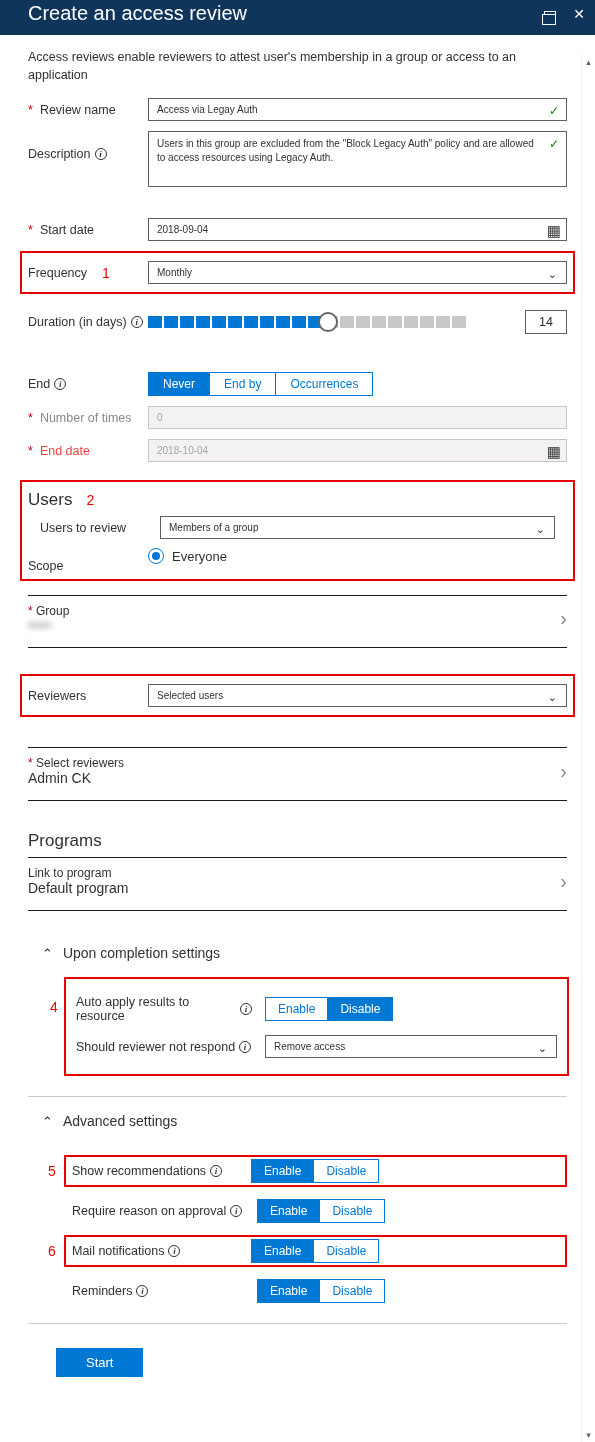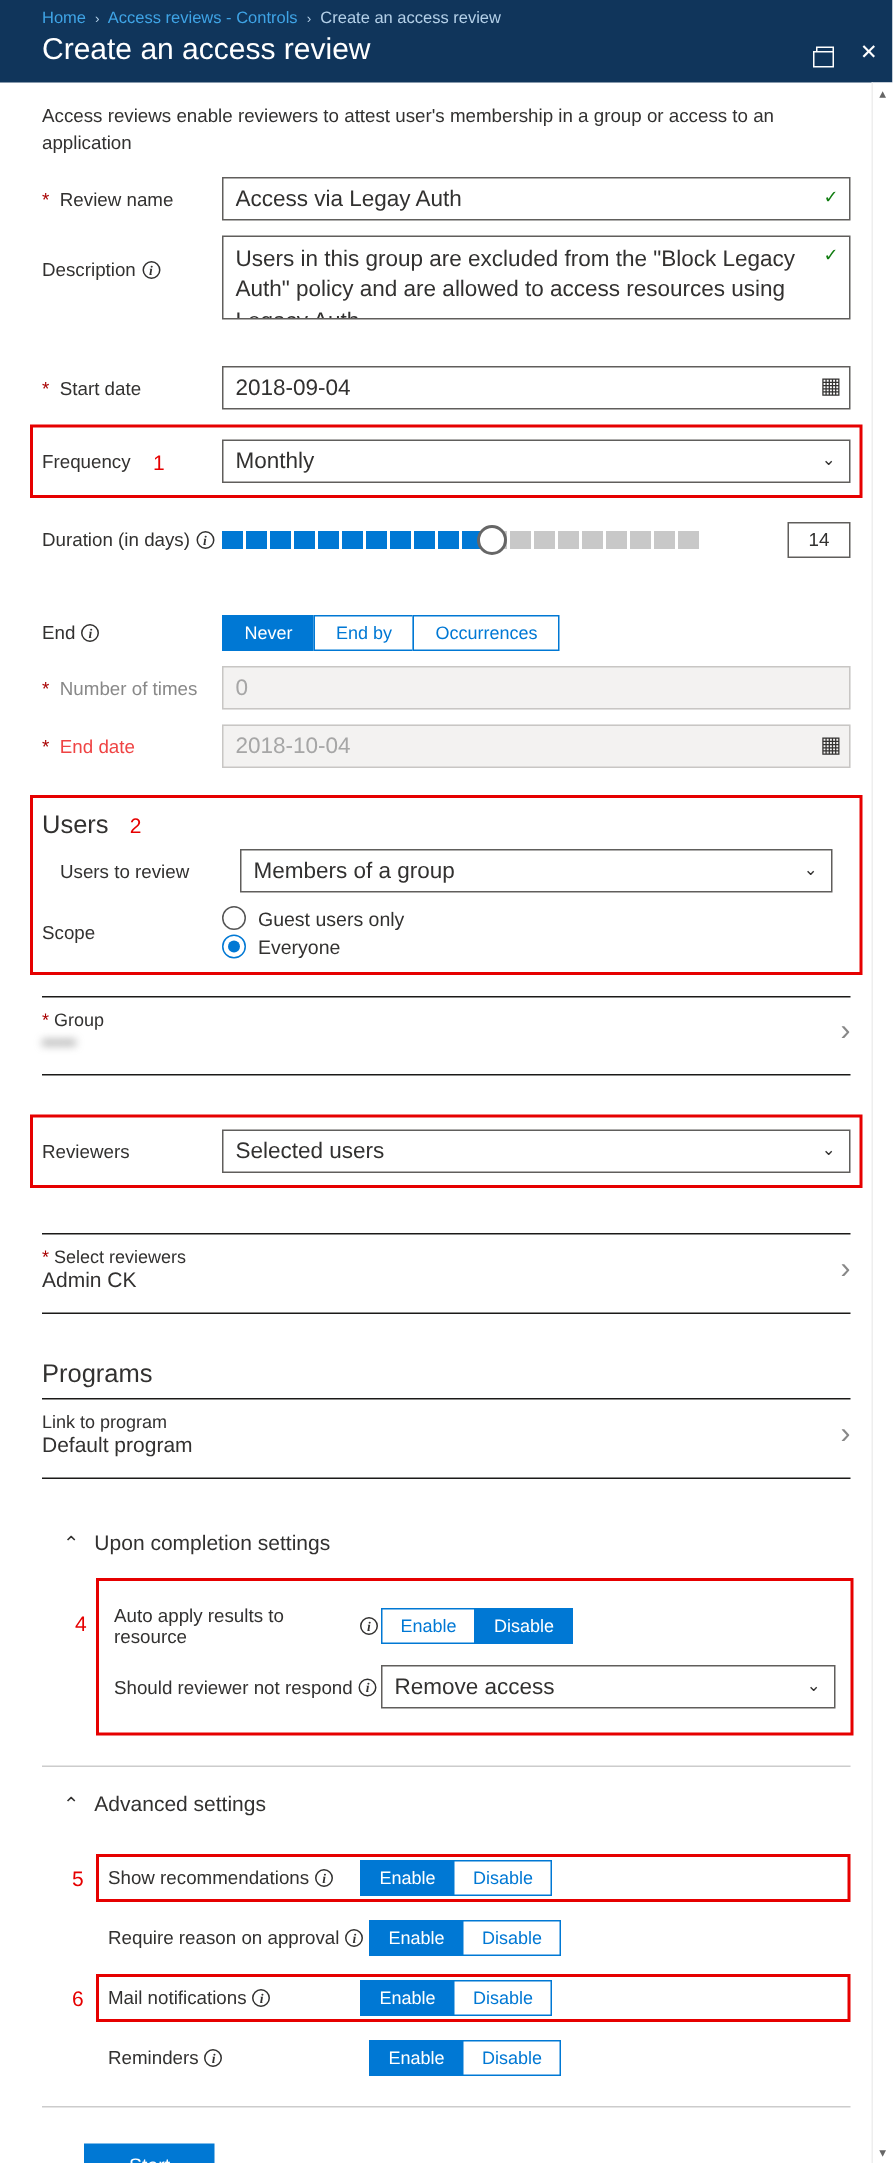--- a/index.html
+++ b/index.html
@@ -44,21 +44,21 @@
   .label { width: 120px; flex-shrink:0; font-size:12.5px; color:#323130; display:flex; align-items:center; gap:4px;}
   .label .req { color:#a80000; margin-right:3px;}
   .info-icon {
     display:inline-block; width:12px; height:12px; border:1px solid #323130; border-radius:50%;
     font-size:9px; line-height:11px; text-align:center; font-weight:bold; font-style:italic;
     font-family: Georgia, serif;
     flex-shrink:0;
   }
   .field { flex:1; }
   .input, .select, .textarea {
-    width:100%; border:1px solid #605e5c; font-size:15px; padding:5px 8px;
+    width:100%; border:1px solid #605e5c; font-size:10px; padding:5px 8px;
     font-family:inherit; background:#fff; color:#323130;
   }
   .input.validated, .textarea.validated { padding-right:26px; }
   .input-wrap { position:relative; }
   .check { position:absolute; right:8px; top:6px; color:#107c10; font-size:12px; }
   .textarea { height:56px; resize:none; line-height:1.35;}
   .date-wrap { position:relative; }
   .cal-icon { position:absolute; right:6px; top:4px; font-size:15px; color:#323130;}
   .select-wrap { position:relative; }
   .chev { position:absolute; right:10px; top:7px; font-size:11px; color:#323130; pointer-events:none;}
@@ -84,39 +84,32 @@
   .nav-row .small { font-size:12px; color:#323130;}
   .nav-row .val { font-size:14px; color:#323130;}
   .nav-chev { font-size:20px; color:#888;}
   .radio-row { display:flex; align-items:center; gap:8px; margin:3px 0;}
   .radio { width:16px; height:16px; border:1.5px solid #555; border-radius:50%; display:inline-block; position:relative;}
   .radio.checked::after{content:""; position:absolute; left:3px; top:3px; width:8px; height:8px; background:#0078d4; border-radius:50%;}
   .radio.checked{border-color:#0078d4;}
   .collapsible-head { font-size:14px; display:flex; align-items:center; gap:10px; padding:10px 0 10px 0; cursor:pointer;}
   .chev-up { display:inline-block; transform:rotate(0deg); font-size:13px;}
   .subsection { padding:4px 0 0 42px;}
-  .sub-row { display:flex; align-items:center; margin:12px 0; gap:2px;}
+  .sub-row { display:flex; align-items:center; margin:12px 0; gap:13px;}
   .sub-label { width:176px; font-size:12.5px; display:flex; align-items:center; gap:4px;}
   .hr { border:0; border-top:1px solid #ccc; margin:12px 0;}
   .footer { padding:12px 0 0 28px;}
   .primary-btn { background:#0078d4; color:#fff; border:none; font-size:13px; padding:7px 30px; cursor:pointer;}
   .group-blur { filter: blur(3px); color:#666; font-size:13px;}
   .adv .seg-btn { padding:4px 12px; min-width:54px; text-align:center;}
 </style>
 </head>
 <body>
 
 <div class="header">
-  <div class="breadcrumb">
-    <a href="#">Home</a>
-    <span class="sep">›</span>
-    <a href="#">Access reviews - Controls</a>
-    <span class="sep">›</span>
-    <span>Create an access review</span>
-  </div>
   <div class="titlebar">
     <h1>Create an access review</h1>
     <div class="win-icons">
       <span><span class="restore-icon"></span></span>
       <span class="close-icon">✕</span>
     </div>
   </div>
 </div>
 
 <div class="content">
@@ -242,24 +235,20 @@
       <div class="field select-wrap">
         <div class="select">Members of a group</div>
         <span class="chev">⌄</span>
       </div>
     </div>
     <div class="row" style="align-items:flex-start; margin:6px 0 2px 0">
       <div class="label" style="padding-top:14px">
           <span>Scope</span>
         </div>
       <div class="field">
-        <div class="radio-row">
-            <span class="radio"></span>
-            <span>Guest users only</span>
-          </div>
         <div class="radio-row">
             <span class="radio checked"></span>
             <span>Everyone</span>
           </div>
       </div>
     </div>
   </div>
 
   <div class="section" style="margin-top:14px">
     <div class="nav-row">

